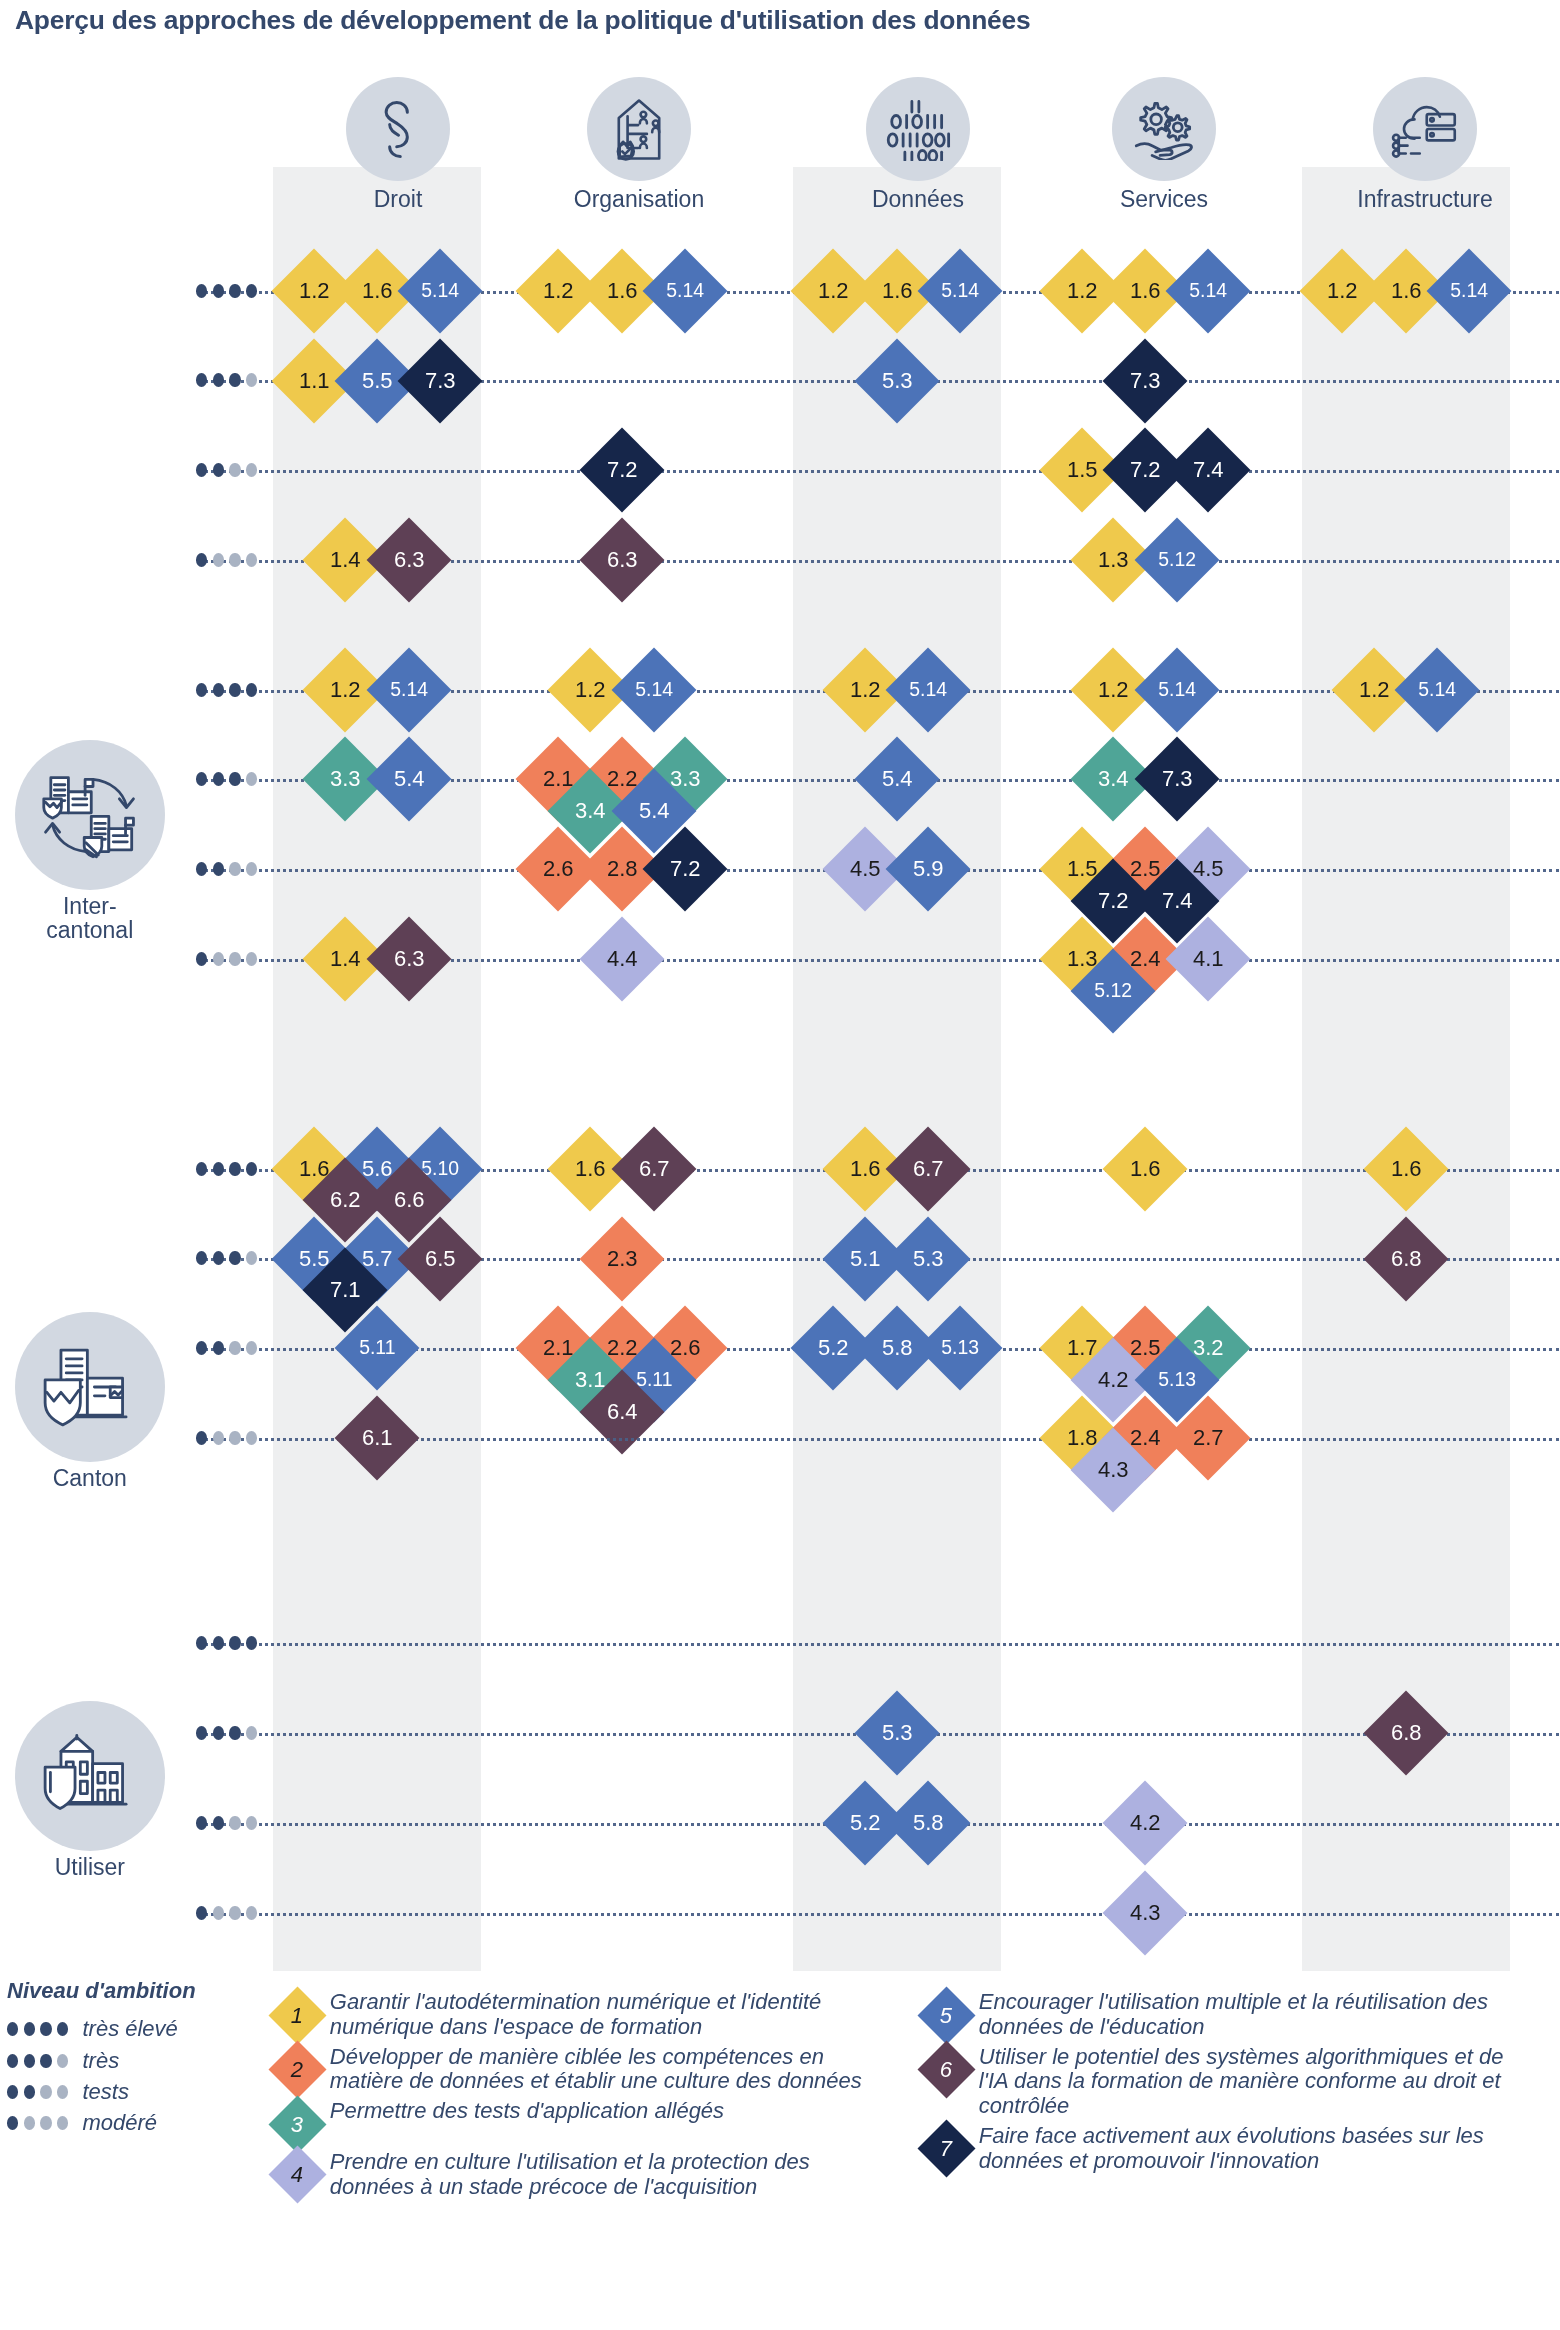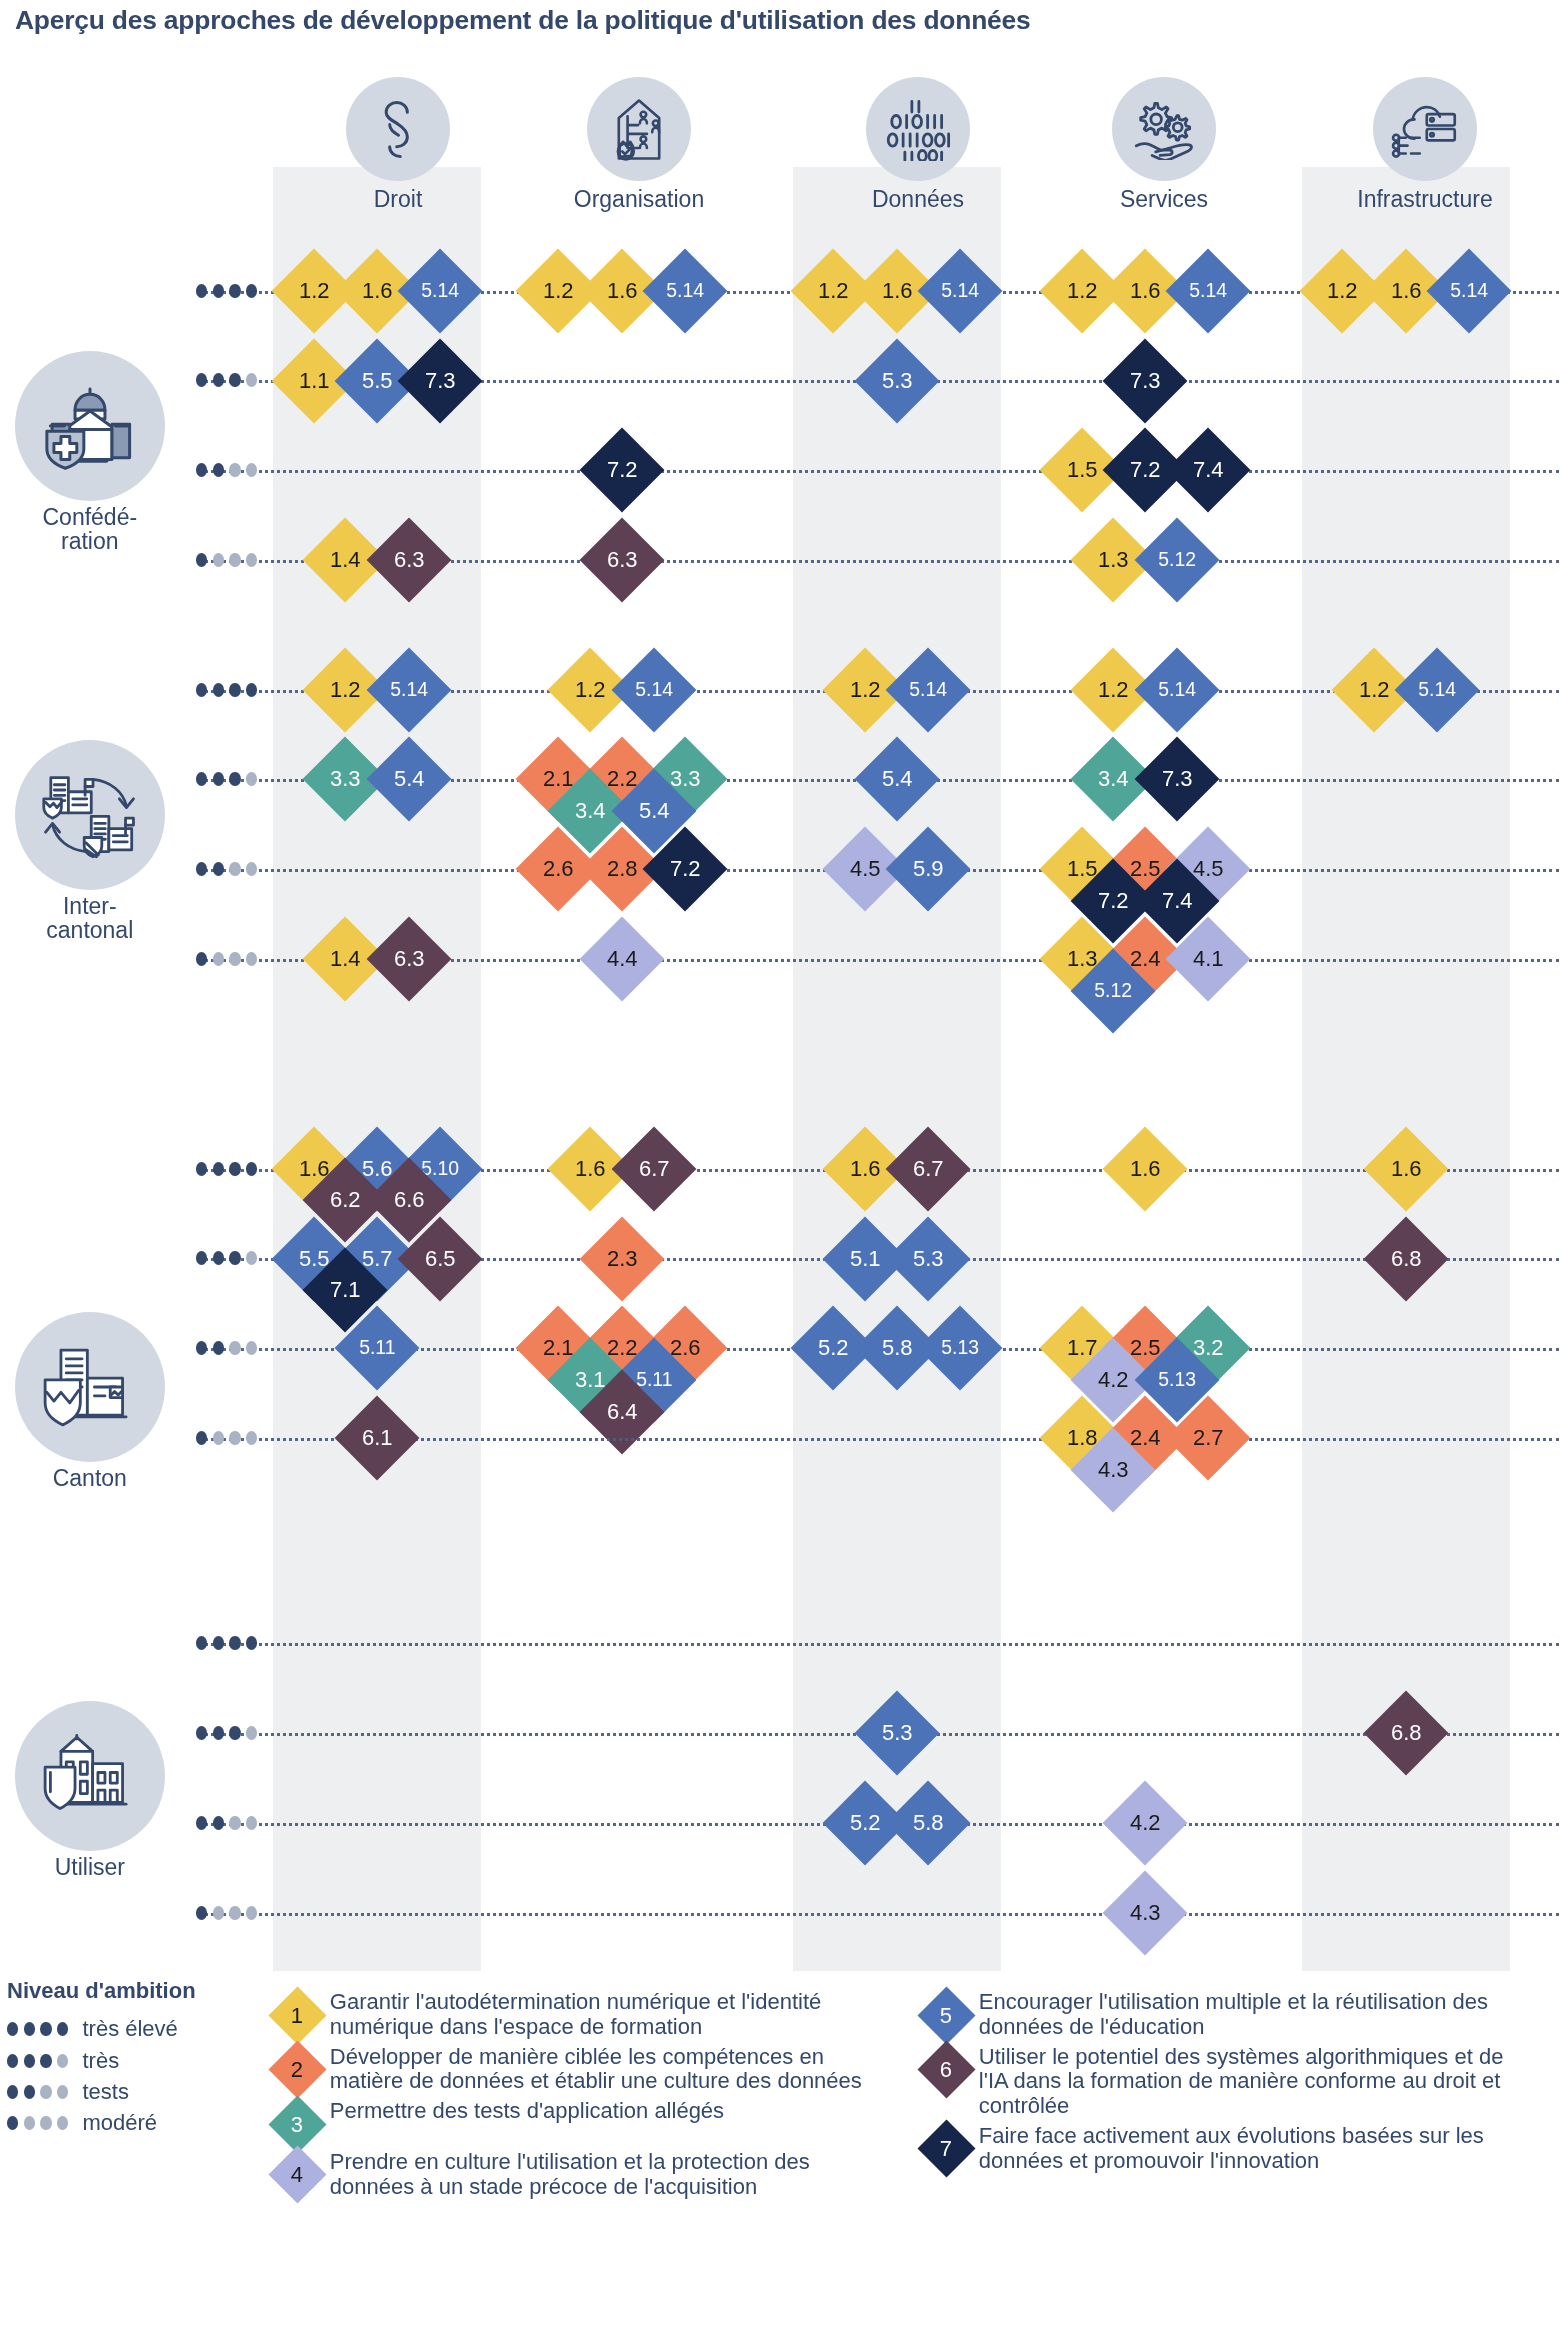--- a/index.html
+++ b/index.html
@@ -65,21 +65,21 @@
     display: flex; align-items: center; justify-content: center;
   }
   .dia > span {
     transform: rotate(-45deg);
     font-size: 22px; font-weight: 400;
     white-space: nowrap; line-height: 1;
   }
   .dia.sm > span { font-size: 19.4px; }
 
   
-  #legend { position: absolute; left: 0; top: 1978px; width: 1403px; height: 352px; }
+  #legend { position: absolute; left: 0; top: 1978px; width: 1403px; height: 352px; font-style: italic; }
   .leg-title { font-size: 22px; font-weight: bold; color: #34486b; }
   .amb-row { display: flex; align-items: center; gap: 14px; margin-top: 5.3px; }
   .amb-dots { display: flex; gap: 5.3px; }
   .amb-label { font-size: 22px; color: #34486b; }
 
   .axis-item { display: flex; gap: 12.3px; margin-bottom: 5.3px; align-items: flex-start; }
   .axis-badge {
     flex: 0 0 auto;
     width: 41px; height: 41px; transform: rotate(45deg);
     display:flex; align-items:center; justify-content:center;
@@ -177,38 +177,20 @@
         <path d="M10 52h10M10 52v-9h8M10 52v9h8"></path>
         <circle cx="7" cy="43" r="3.5"></circle>
           <circle cx="7" cy="52" r="3.5"></circle>
           <circle cx="7" cy="61" r="3.5"></circle>
         <path d="M24 43h10M24 61h10"></path>
       </svg>
     </div>
     <div class="col-label">Infrastructure</div>
   </div>
 
-  <div class="grp-label" style="top:351px">
-    <div class="grp-icon">
-      <svg width="104" height="88" viewBox="0 0 118 100" fill="none" stroke="#34486b" stroke-width="3.4" stroke-linejoin="round">
-        <path d="M59 8v6" stroke-linecap="round"></path>
-        <path d="M42 32c0-10 7-18 17-18s17 8 17 18z" fill="#8a9ab4"></path>
-        <path d="M42 32h34v10H42z" fill="#ffffff"></path>
-        <path d="M30 54 59 33l29 21" fill="#ffffff"></path>
-        <rect x="34" y="54" width="50" height="34" fill="#ffffff"></rect>
-        <rect x="84" y="48" width="20" height="38" fill="#8a9ab4"></rect>
-        <rect x="16" y="48" width="20" height="14" fill="#8a9ab4"></rect>
-        <path d="M30 50h-16M88 50h16" stroke-linecap="round"></path>
-        <path d="M40 90h38" stroke-linecap="round"></path>
-        <path d="M10 56h42v20c0 12-10 18-21 22-11-4-21-10-21-22z" fill="#b8c1ce"></path>
-        <path d="M26 62h10v8h8v10h-8v8H26v-8h-8V70h8z" fill="#ffffff"></path>
-      </svg>
-    </div>
-    <div class="grp-name">Confédé-<br>ration</div>
-  </div>
 
   <div class="grp-label" style="top:740px">
     <div class="grp-icon">
       <svg width="109" height="97" viewBox="0 0 124 110" fill="none" stroke="#34486b" stroke-width="3.2" stroke-linejoin="round" stroke-linecap="round">
         <rect x="18" y="12" width="20" height="40" fill="#ffffff"></rect>
         <path d="M22 20h12M22 26h12M22 32h12M22 38h12"></path>
         <rect x="38" y="28" width="26" height="24" fill="#ffffff"></rect>
         <path d="M43 36h16M43 43h16"></path>
         <rect x="57" y="14" width="9" height="8" fill="#ffffff"></rect>
           <path d="M57 22v10"></path>

